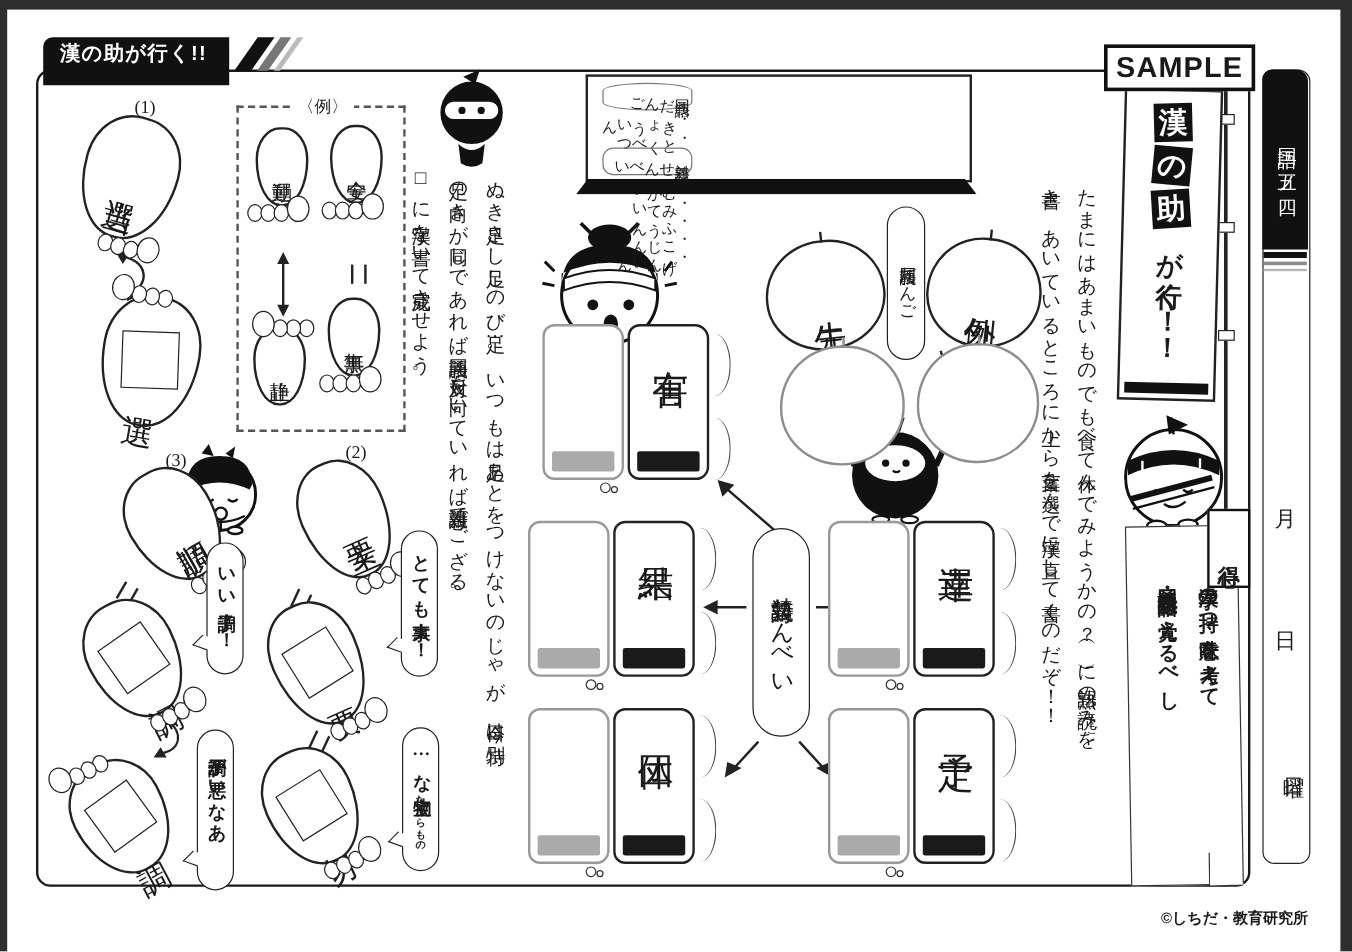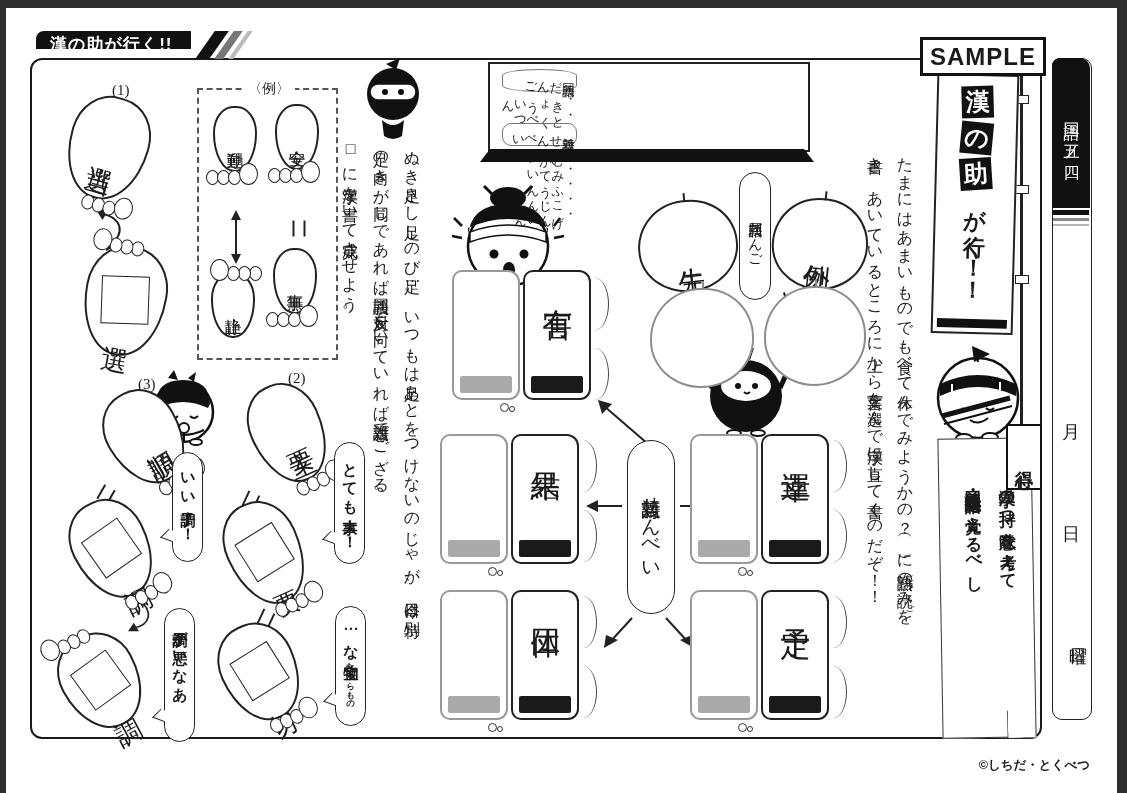--- a/index.html
+++ b/index.html
@@ -5,21 +5,21 @@
   html,body{margin:0;padding:0;}
   body{width:1127px;height:793px;position:relative;background:#fff;overflow:hidden;
        font-family:"Liberation Serif","DejaVu Serif",serif;color:#1a1a1a;}
   .v{writing-mode:vertical-rl;text-orientation:upright;}
   .pre{white-space:pre-line;}
 
   
   .edge{background:#2e2e2e;position:absolute;}
 
   
-  .ribbon{position:absolute;left:36px;top:31px;height:18px;background:#111;color:#fff;
+  .ribbon{position:absolute;left:36px;top:31px;height:40px;background:#111;color:#fff;
           font-family:"Liberation Sans","DejaVu Sans",sans-serif;font-weight:bold;font-size:17px;
           line-height:28px;padding:0 18px 0 14px;border-radius:8px 0 0 0;letter-spacing:1px;z-index:6;}
   .stripe{position:absolute;top:31px;height:28px;transform:skewX(-35deg);z-index:6;}
 
   
   .frame{position:absolute;left:30px;top:58px;width:1008px;height:677px;
          border:2px solid #1a1a1a;border-radius:12px;z-index:1;}
 
   
   .sidebox{position:absolute;left:1052px;top:58px;width:38px;height:660px;border:1.5px solid #222;
@@ -533,13 +533,13 @@
 </svg>
 <svg style="left:598px;top:614px;" width="40" height="36" viewBox="0 0 40 36">
   <line x1="34" y1="4" x2="12" y2="28" stroke="#222" stroke-width="2"></line>
   <polygon points="6,34 8,21 20,26" fill="#222"></polygon>
 </svg>
 <svg style="left:660px;top:614px;" width="40" height="36" viewBox="0 0 40 36">
   <line x1="6" y1="4" x2="28" y2="28" stroke="#222" stroke-width="2"></line>
   <polygon points="34,34 32,21 20,26" fill="#222"></polygon>
 </svg>
 
-<div class="copyright">©しちだ・とくべつ</div>
+<div class="copyright">©しちだ・教育研究所</div>
 
 </body></html>

